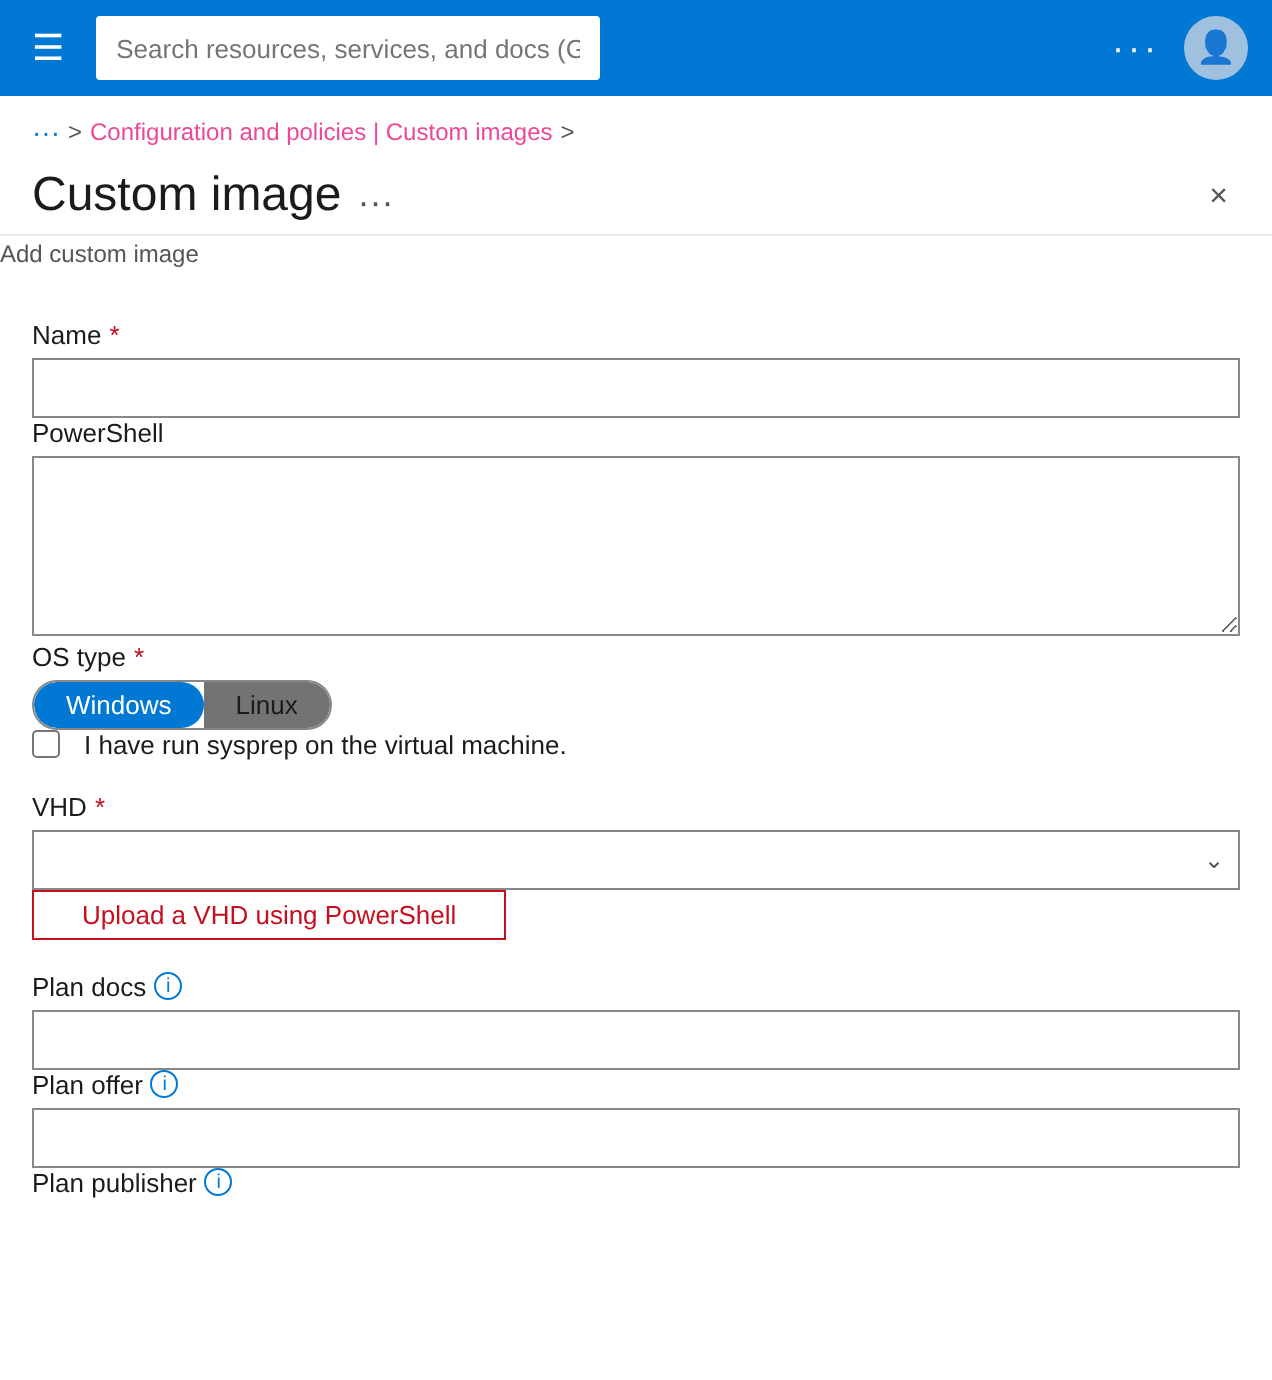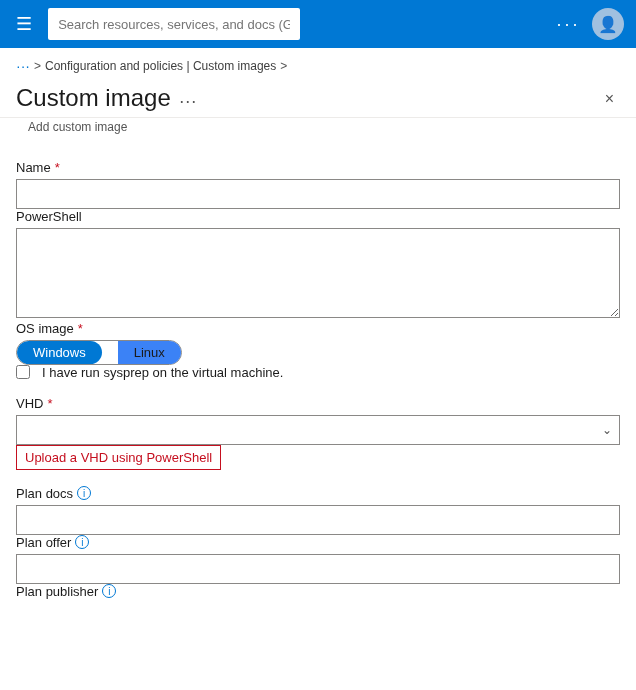--- a/index.html
+++ b/index.html
@@ -76,21 +76,21 @@
     .breadcrumb-dots {
       color: #0078d4;
       font-size: 14px;
       cursor: pointer;
     }
     .breadcrumb-sep {
       color: #555;
       font-size: 12px;
     }
     .breadcrumb-link {
-      color: #404040;
+      color: #ec4899;
       cursor: pointer;
       text-decoration: none;
     }
 
     
     .page-header {
       display: flex;
       align-items: flex-start;
       padding: 4px 22px 4px 16px;
       border-bottom: 1px solid #edebe9;
@@ -117,21 +117,21 @@
       border: none;
       font-size: 16px;
       cursor: pointer;
       color: #555;
       padding: 2px 6px;
     }
 
     .subtitle {
       font-size: 12px;
       color: #555;
-      padding: 2px 16px 10px 28px;
+      padding: 2px 16px 10px 0;
     }
 
     
     .form-area {
       padding: 16px 16px;
       overflow-y: auto;
     }
 
     .form-group {
       margin-bottom: 0;
@@ -181,32 +181,32 @@
       font-size: 13px;
       resize: vertical;
       outline: none;
       background: white;
     }
 
     
     .os-type-group {
       display: flex;
       align-items: center;
-      gap: 16px;
+      gap: 0;
       border: 1px solid #8a8886;
       border-radius: 20px;
       overflow: hidden;
       width: fit-content;
     }
     .os-btn {
       padding: 4px 16px;
       font-size: 13px;
       cursor: pointer;
       border: none;
-      background: #3b82f6;
+      background: #737373;
       color: #1b1b1b;
     }
     .os-btn.active {
       background: #0078d4;
       color: white;
       border-radius: 20px;
     }
 
     
     .checkbox-group {
@@ -251,21 +251,21 @@
       color: #555;
       font-size: 12px;
     }
 
     
     .upload-link {
       color: #c50f1f;
       font-size: 13px;
       cursor: pointer;
       border: 1px solid #c50f1f;
-      padding: 4px 8px;
+      padding: 4px 24px;
       display: inline-block;
       margin-bottom: 16px;
       text-decoration: none;
     }
   </style>
 </head>
 <body>
 
 <div class="topbar">
   <span class="topbar-hamburger">☰</span>
@@ -312,21 +312,21 @@
     <div class="form-group">
       <div class="form-label">
         <span>PowerShell</span>
       </div>
       <textarea class="form-textarea" style=""></textarea>
     </div>
 
     
     <div class="form-group">
       <div class="form-label">
-        <span>OS image</span>
+        <span>OS type</span>
         <span class="required-star">*</span>
       </div>
       <div class="os-type-group">
         <button class="os-btn active">Windows</button>
         <button class="os-btn">Linux</button>
       </div>
     </div>
 
     
     <div class="checkbox-group">

